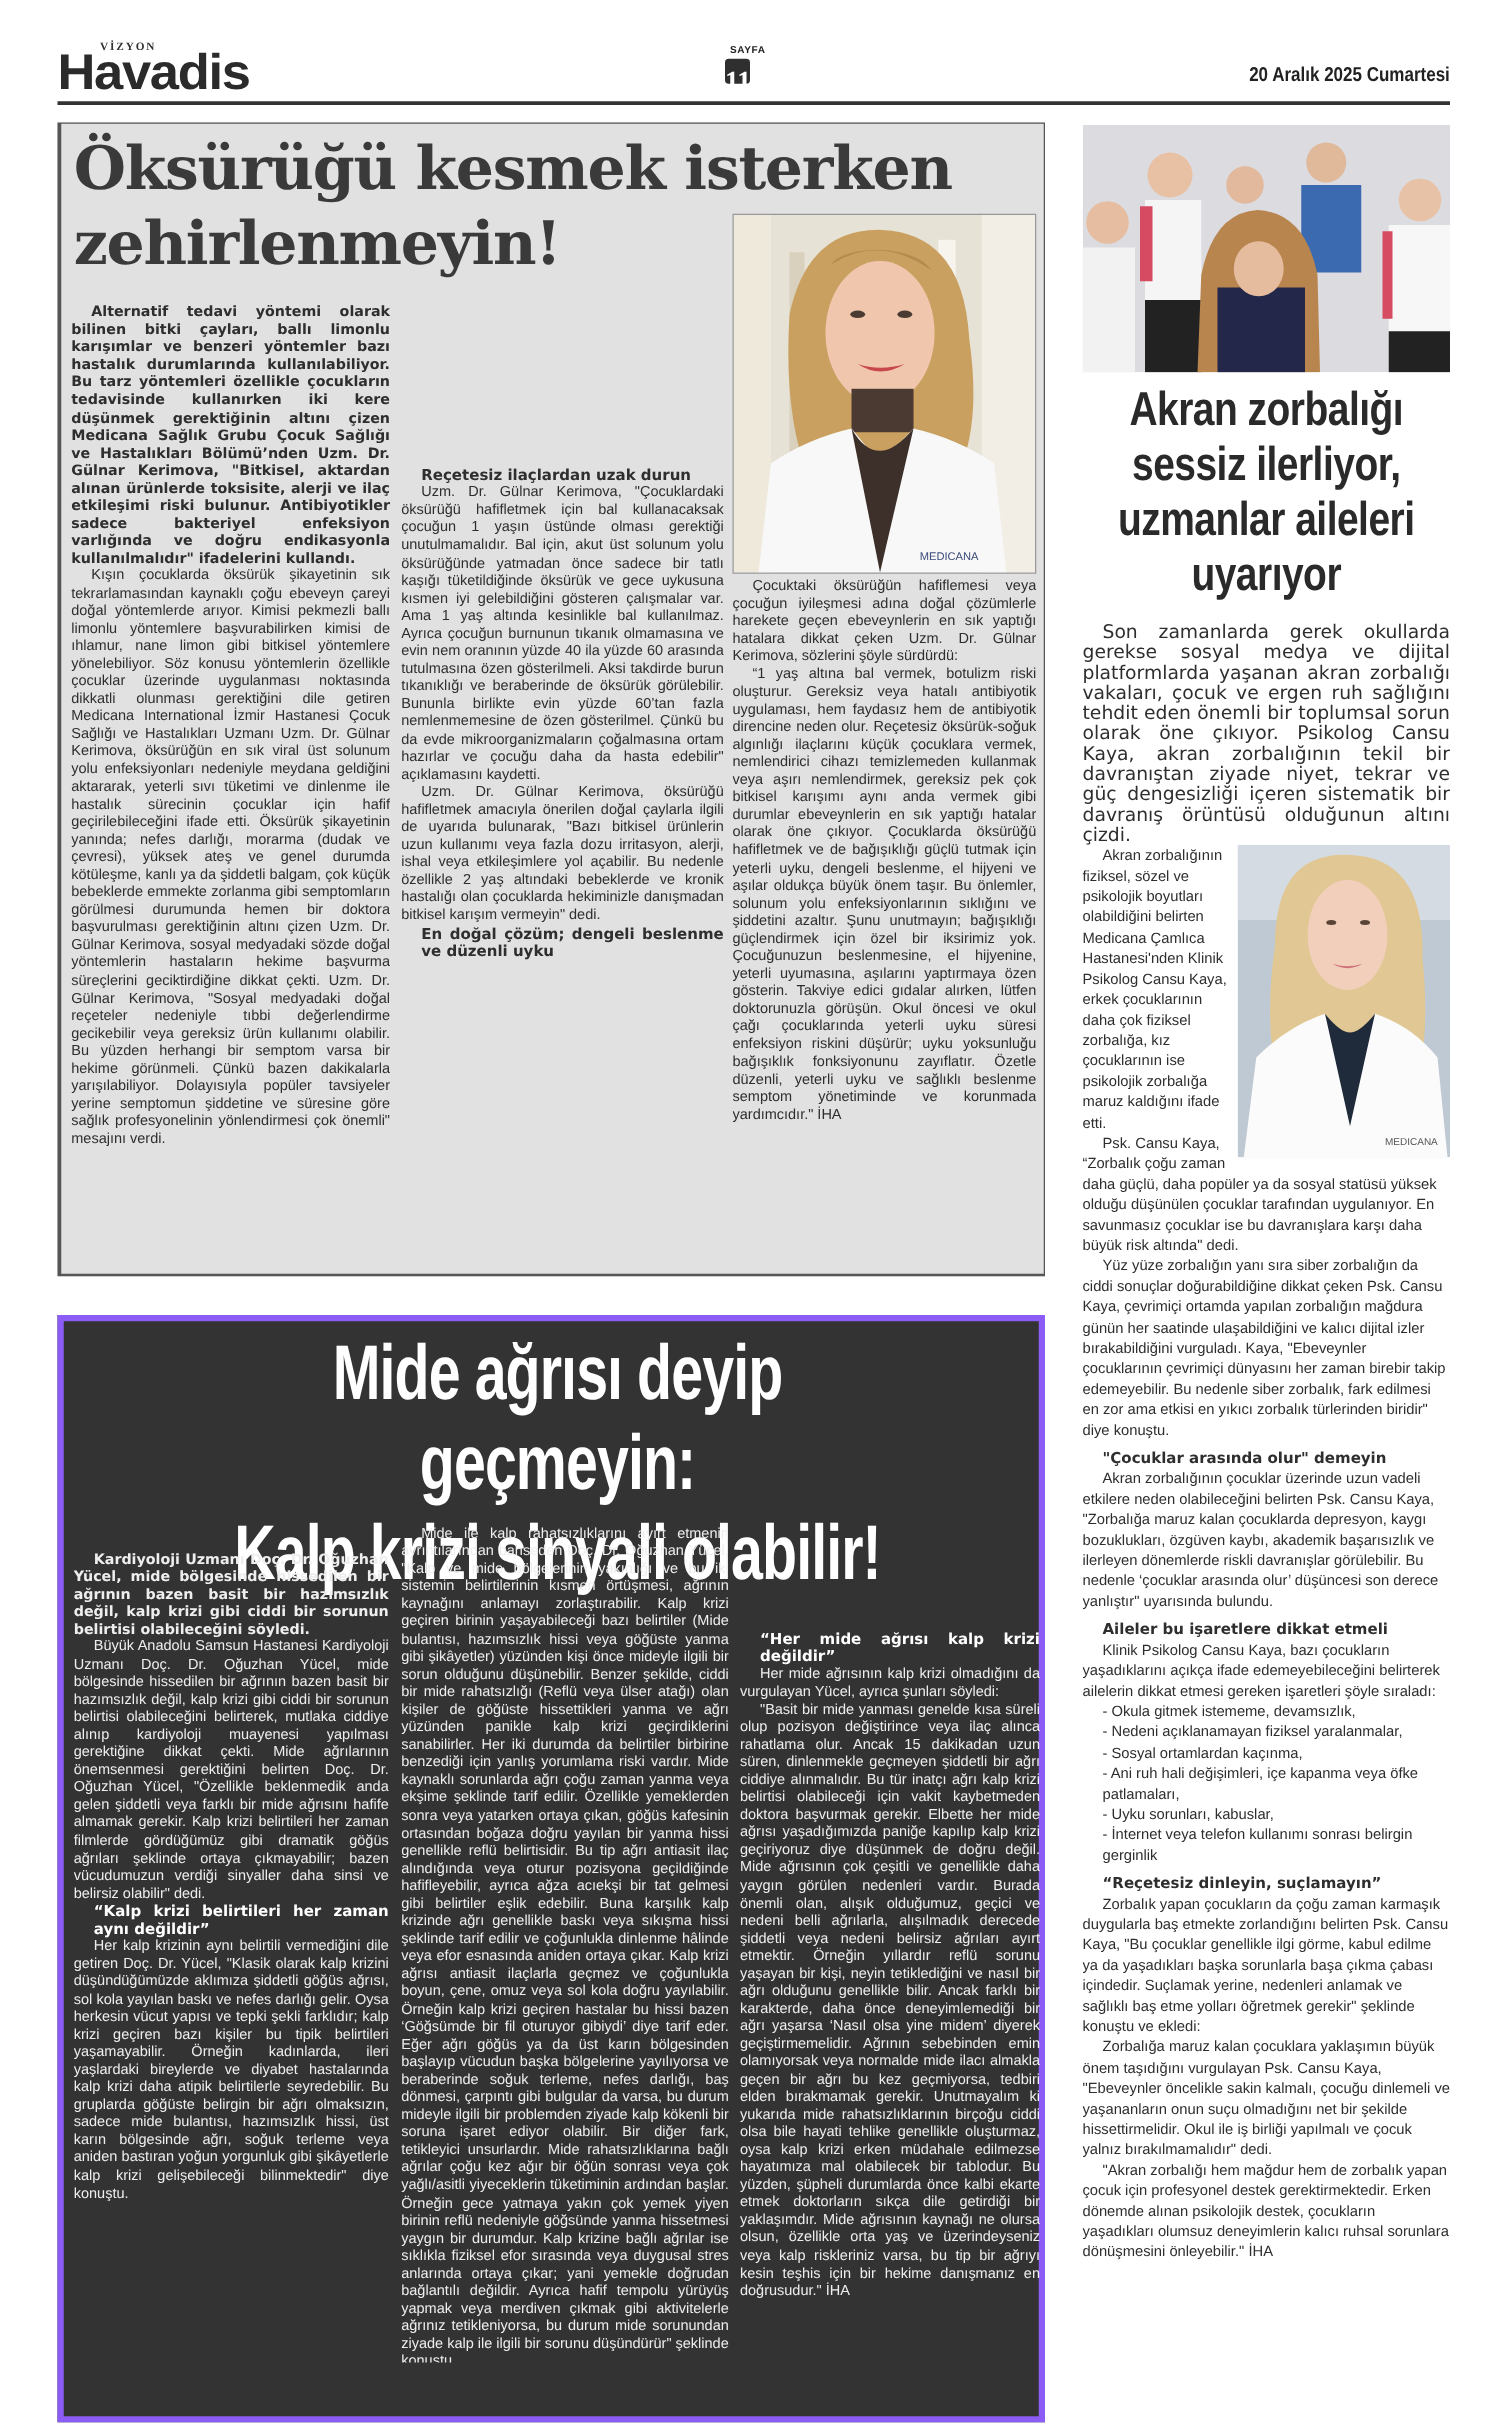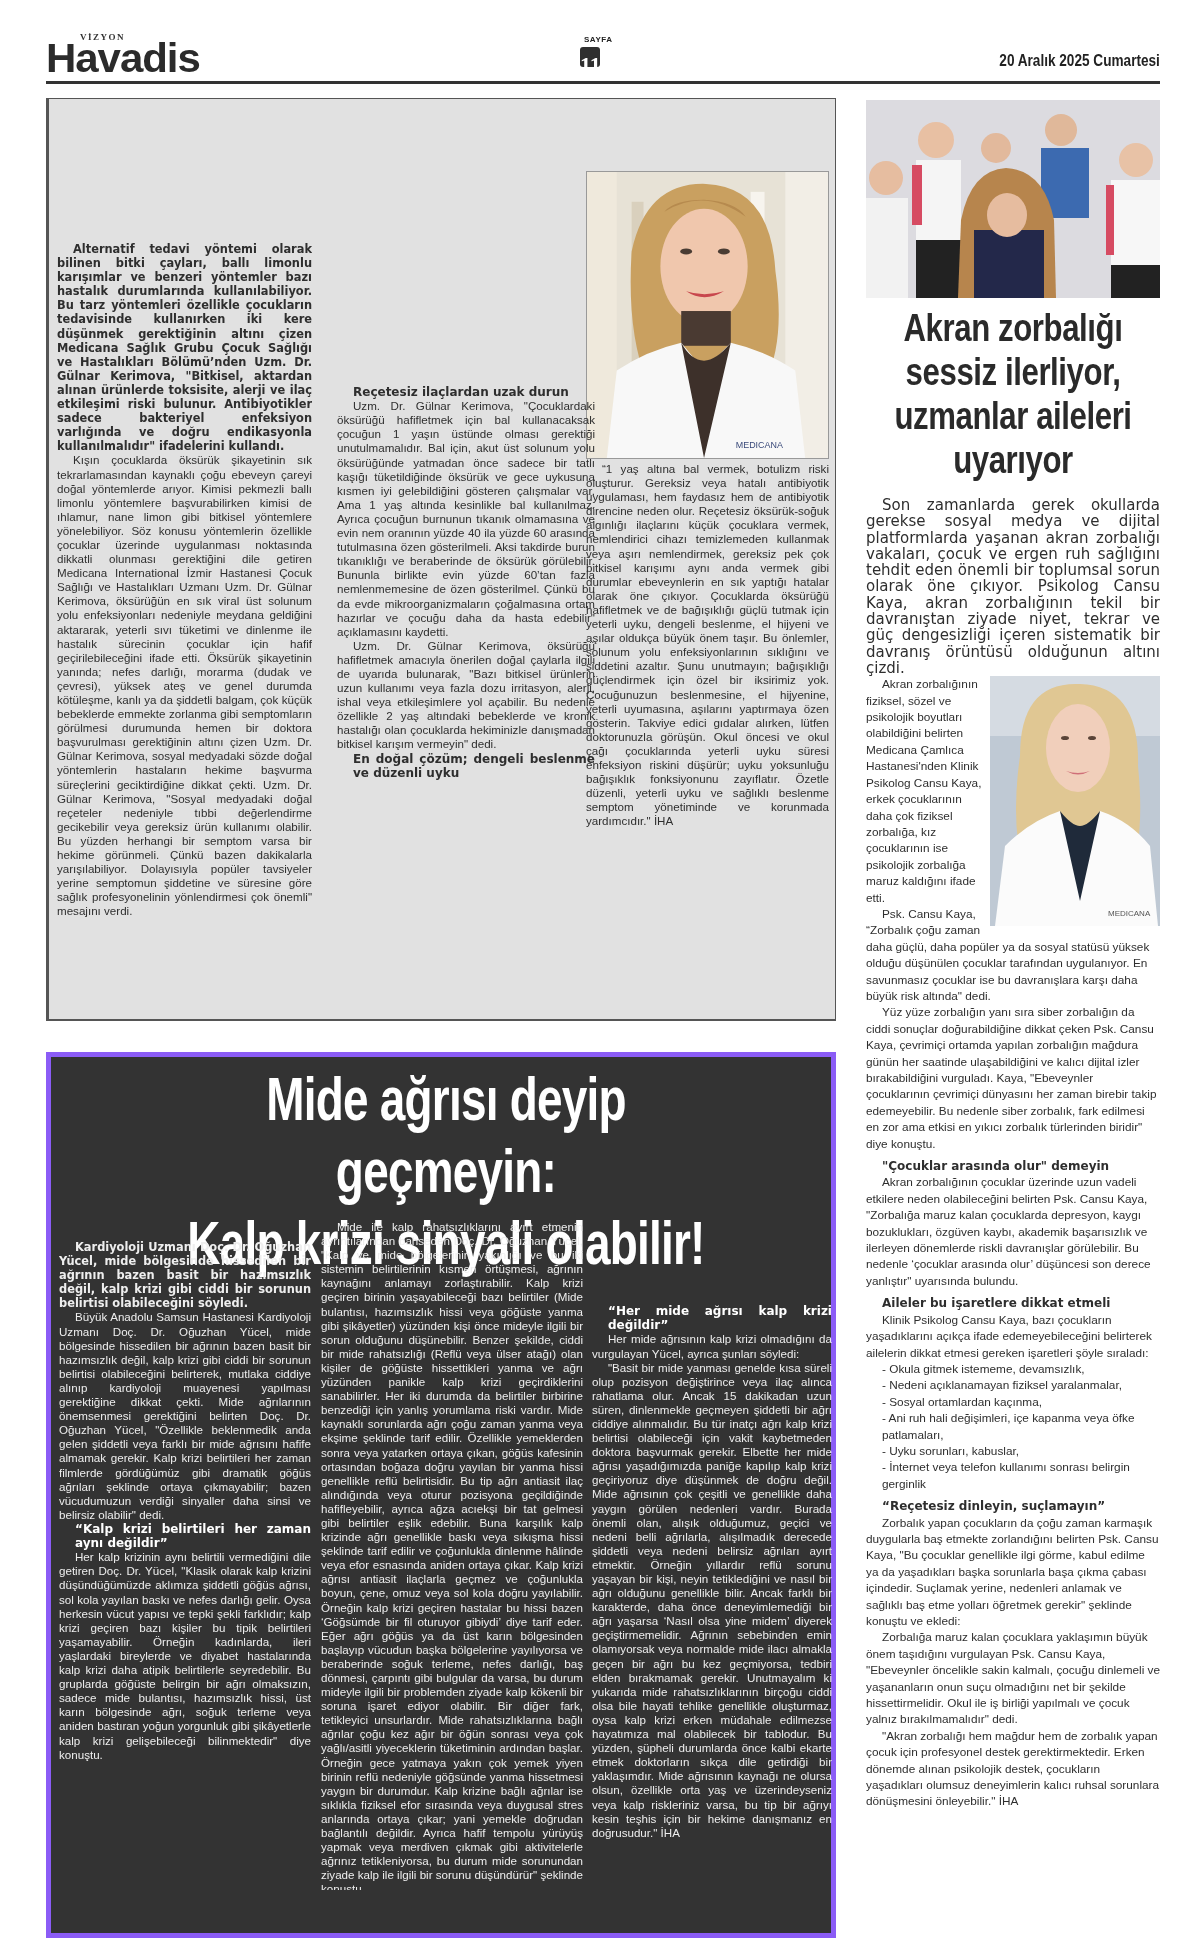--- a/index.html
+++ b/index.html
@@ -22,21 +22,21 @@
   .a1-title .l2 { display: block; }
   .a1-photo { position: absolute; left: 537px; top: 72px; width: 243px; height: 288px; border: 1px solid #999; overflow: hidden; }
 
   .col { position: absolute; font-size: 11.6px; line-height: 14.1px; text-align: justify; }
   .col p { text-indent: 16px; }
   .col .lead { font-family: "DejaVu Sans", sans-serif; font-weight: bold; font-size: 11.4px; line-height: 14.1px; }
   .col h4 { font-family: "DejaVu Sans", sans-serif; font-weight: bold; font-size: 12px; line-height: 14.2px; padding-left: 16px; }
 
   .a1 .col { color: #2e2e2e; }
   .a1-c1 { left: 8px; top: 143px; width: 255px; }
-  .a1-c2 { left: 272px; top: 159px; width: 258px; margin-left: 16px; }
+  .a1-c2 { left: 272px; top: 147px; width: 258px; }
   .a1-c3 { left: 537px; top: 363px; width: 243px; }
 
   
   .a3-photo { position: absolute; left: 866px; top: 100px; width: 294px; height: 198px; overflow: hidden; }
   .a3-title { position: absolute; left: 866px; top: 306px; width: 294px; text-align: center; font-family: "Liberation Sans", sans-serif; font-weight: bold; font-size: 38px; line-height: 44px; color: #2a2a2a; transform: scaleX(0.82); transform-origin: center; letter-spacing: -0.5px; }
   .a3-body { position: absolute; left: 866px; top: 497px; width: 294px; font-size: 11.8px; line-height: 16.4px; color: #2e2e2e; text-align: left; }
   .a3-body p { text-indent: 16px; }
   .a3-body .lead { font-family: "DejaVu Sans", sans-serif; font-weight: normal; font-size: 15px; line-height: 16.3px; text-align: justify; }
   .a3-body h4 { font-family: "DejaVu Sans", sans-serif; font-weight: bold; font-size: 12px; line-height: 16.4px; padding-left: 16px; margin-top: 6px; }
   .a3-photo2 { float: right; width: 170px; height: 250px; margin: 0 0 2px 8px; overflow: hidden; }
@@ -61,20 +61,24 @@
     <span class="logo-small">VİZYON</span>
     <span class="logo-big">Havadis</span>
   </div>
   <span class="page-label">SAYFA</span>
   <span class="page-num">11</span>
   <span class="date">20 Aralık 2025 Cumartesi</span>
 </header>
 <div class="rule"></div>
 
 <article class="a1">
+  <h1 class="a1-title">
+    <span>Öksürüğü kesmek isterken</span>
+    <span class="l2">zehirlenmeyin!</span>
+  </h1>
   <div class="a1-photo">
     <svg class="photo-svg" viewBox="0 0 243 288" preserveAspectRatio="none">
       <rect width="243" height="288" fill="#e7e2d6"></rect>
       <rect x="0" y="0" width="30" height="288" fill="#efe9dc"></rect>
       <rect x="200" y="0" width="43" height="288" fill="#f2eee6"></rect>
       <rect x="165" y="20" width="14" height="230" fill="#f7f4ee"></rect>
       <rect x="45" y="30" width="12" height="200" fill="#d9d0bd"></rect>
       <path d="M45 80 Q60 10 120 12 Q185 15 190 100 Q200 170 180 210 L60 210 Q40 160 45 80Z" fill="#c9a060"></path>
       <ellipse cx="118" cy="95" rx="44" ry="58" fill="#f0c7ad"></ellipse>
       <path d="M78 40 Q118 15 160 45 Q150 30 118 28 Q88 28 78 40Z" fill="#b68a4e"></path>
@@ -93,20 +97,21 @@
     <p>Kışın çocuklarda öksürük şikayetinin sık tekrarlamasından kaynaklı çoğu ebeveyn çareyi doğal yöntemlerde arıyor. Kimisi pekmezli ballı limonlu yöntemlere başvurabilirken kimisi de ıhlamur, nane limon gibi bitkisel yöntemlere yönelebiliyor. Söz konusu yöntemlerin özellikle çocuklar üzerinde uygulanması noktasında dikkatli olunması gerektiğini dile getiren Medicana International İzmir Hastanesi Çocuk Sağlığı ve Hastalıkları Uzmanı Uzm. Dr. Gülnar Kerimova, öksürüğün en sık viral üst solunum yolu enfeksiyonları nedeniyle meydana geldiğini aktararak, yeterli sıvı tüketimi ve dinlenme ile hastalık sürecinin çocuklar için hafif geçirilebileceğini ifade etti. Öksürük şikayetinin yanında; nefes darlığı, morarma (dudak ve çevresi), yüksek ateş ve genel durumda kötüleşme, kanlı ya da şiddetli balgam, çok küçük bebeklerde emmekte zorlanma gibi semptomların görülmesi durumunda hemen bir doktora başvurulması gerektiğinin altını çizen Uzm. Dr. Gülnar Kerimova, sosyal medyadaki sözde doğal yöntemlerin hastaların hekime başvurma süreçlerini geciktirdiğine dikkat çekti. Uzm. Dr. Gülnar Kerimova, "Sosyal medyadaki doğal reçeteler nedeniyle tıbbi değerlendirme gecikebilir veya gereksiz ürün kullanımı olabilir. Bu yüzden herhangi bir semptom varsa bir hekime görünmeli. Çünkü bazen dakikalarla yarışılabiliyor. Dolayısıyla popüler tavsiyeler yerine semptomun şiddetine ve süresine göre sağlık profesyonelinin yönlendirmesi çok önemli" mesajını verdi.</p>
   </div>
 
   <div class="col a1-c2" style="overflow: hidden; height: 770px;">
     <h4 style="margin-top:127px;">Reçetesiz ilaçlardan uzak durun</h4>
     <p>Uzm. Dr. Gülnar Kerimova, "Çocuklardaki öksürüğü hafifletmek için bal kullanacaksak çocuğun 1 yaşın üstünde olması gerektiği unutulmamalıdır. Bal için, akut üst solunum yolu öksürüğünde yatmadan önce sadece bir tatlı kaşığı tüketildiğinde öksürük ve gece uykusuna kısmen iyi gelebildiğini gösteren çalışmalar var. Ama 1 yaş altında kesinlikle bal kullanılmaz. Ayrıca çocuğun burnunun tıkanık olmamasına ve evin nem oranının yüzde 40 ila yüzde 60 arasında tutulmasına özen gösterilmeli. Aksi takdirde burun tıkanıklığı ve beraberinde de öksürük görülebilir. Bununla birlikte evin yüzde 60’tan fazla nemlenmemesine de özen gösterilmel. Çünkü bu da evde mikroorganizmaların çoğalmasına ortam hazırlar ve çocuğu daha da hasta edebilir" açıklamasını kaydetti.</p>
     <p>Uzm. Dr. Gülnar Kerimova, öksürüğü hafifletmek amacıyla önerilen doğal çaylarla ilgili de uyarıda bulunarak, "Bazı bitkisel ürünlerin uzun kullanımı veya fazla dozu irritasyon, alerji, ishal veya etkileşimlere yol açabilir. Bu nedenle özellikle 2 yaş altındaki bebeklerde ve kronik hastalığı olan çocuklarda hekiminizle danışmadan bitkisel karışım vermeyin" dedi.</p>
     <h4>En doğal çözüm; dengeli beslenme ve düzenli uyku</h4>
   </div>
   <div class="col a1-c3" style="overflow: hidden; height: 550px;">
+    <p>Çocuktaki öksürüğün hafiflemesi veya çocuğun iyileşmesi adına doğal çözümlerle harekete geçen ebeveynlerin en sık yaptığı hatalara dikkat çeken Uzm. Dr. Gülnar Kerimova, sözlerini şöyle sürdürdü:</p>
     <p>“1 yaş altına bal vermek, botulizm riski oluşturur. Gereksiz veya hatalı antibiyotik uygulaması, hem faydasız hem de antibiyotik direncine neden olur. Reçetesiz öksürük-soğuk algınlığı ilaçlarını küçük çocuklara vermek, nemlendirici cihazı temizlemeden kullanmak veya aşırı nemlendirmek, gereksiz pek çok bitkisel karışımı aynı anda vermek gibi durumlar ebeveynlerin en sık yaptığı hatalar olarak öne çıkıyor. Çocuklarda öksürüğü hafifletmek ve de bağışıklığı güçlü tutmak için yeterli uyku, dengeli beslenme, el hijyeni ve aşılar oldukça büyük önem taşır. Bu önlemler, solunum yolu enfeksiyonlarının sıklığını ve şiddetini azaltır. Şunu unutmayın; bağışıklığı güçlendirmek için özel bir iksirimiz yok. Çocuğunuzun beslenmesine, el hijyenine, yeterli uyumasına, aşılarını yaptırmaya özen gösterin. Takviye edici gıdalar alırken, lütfen doktorunuzla görüşün. Okul öncesi ve okul çağı çocuklarında yeterli uyku süresi enfeksiyon riskini düşürür; uyku yoksunluğu bağışıklık fonksiyonunu zayıflatır. Özetle düzenli, yeterli uyku ve sağlıklı beslenme semptom yönetiminde ve korunmada yardımcıdır." İHA</p>
   </div>
 </article>
 
 <div class="a3-photo">
   <svg class="photo-svg" viewBox="0 0 294 198" preserveAspectRatio="none">
     <rect width="294" height="198" fill="#dcdbe0"></rect>
     <circle cx="70" cy="40" r="18" fill="#e8c0a3"></circle>
     <rect x="50" y="60" width="45" height="80" fill="#f5f5f5"></rect>
     <rect x="46" y="65" width="10" height="60" fill="#d64b62"></rect>

